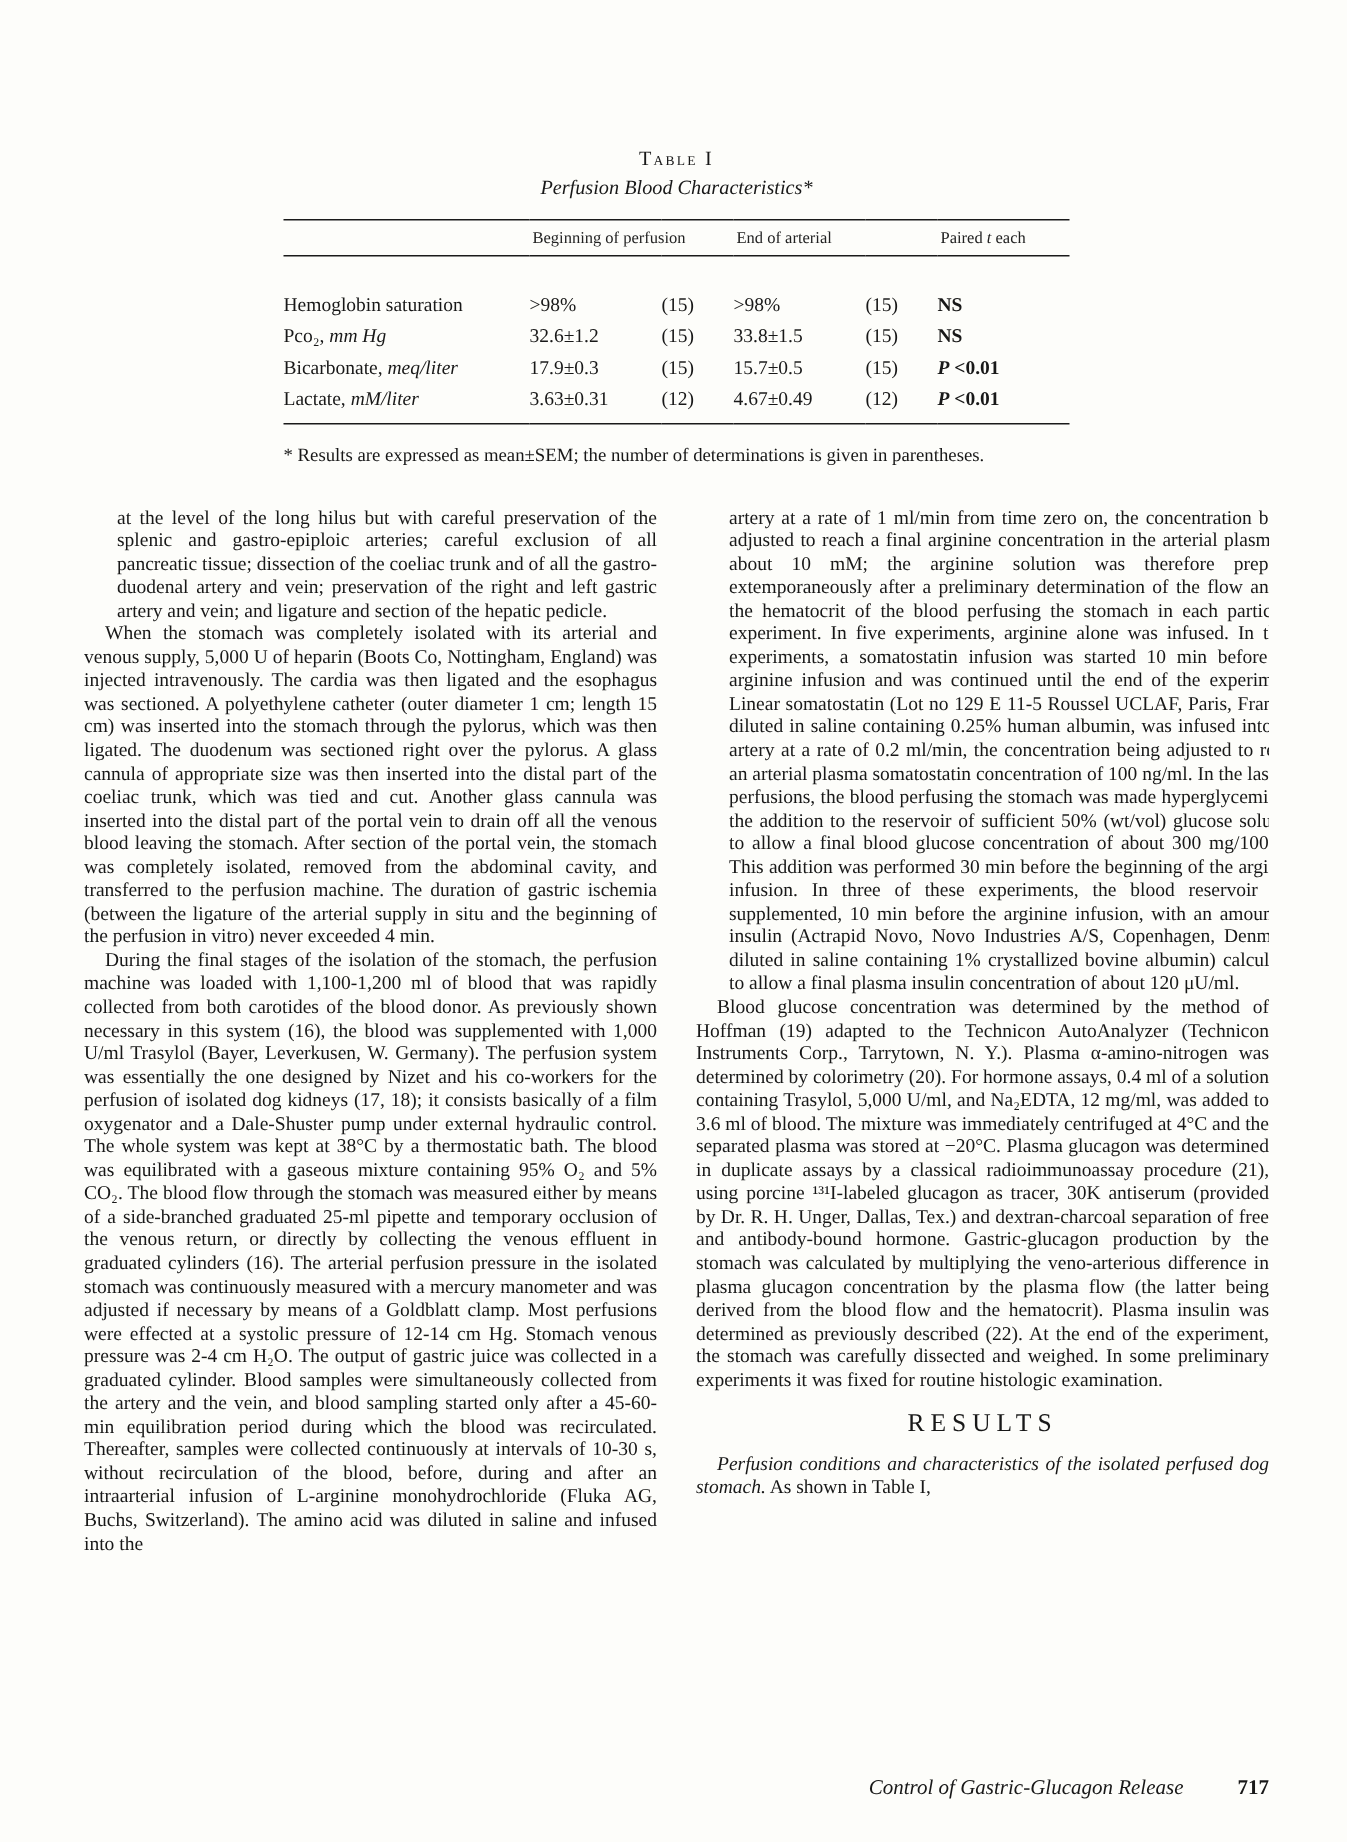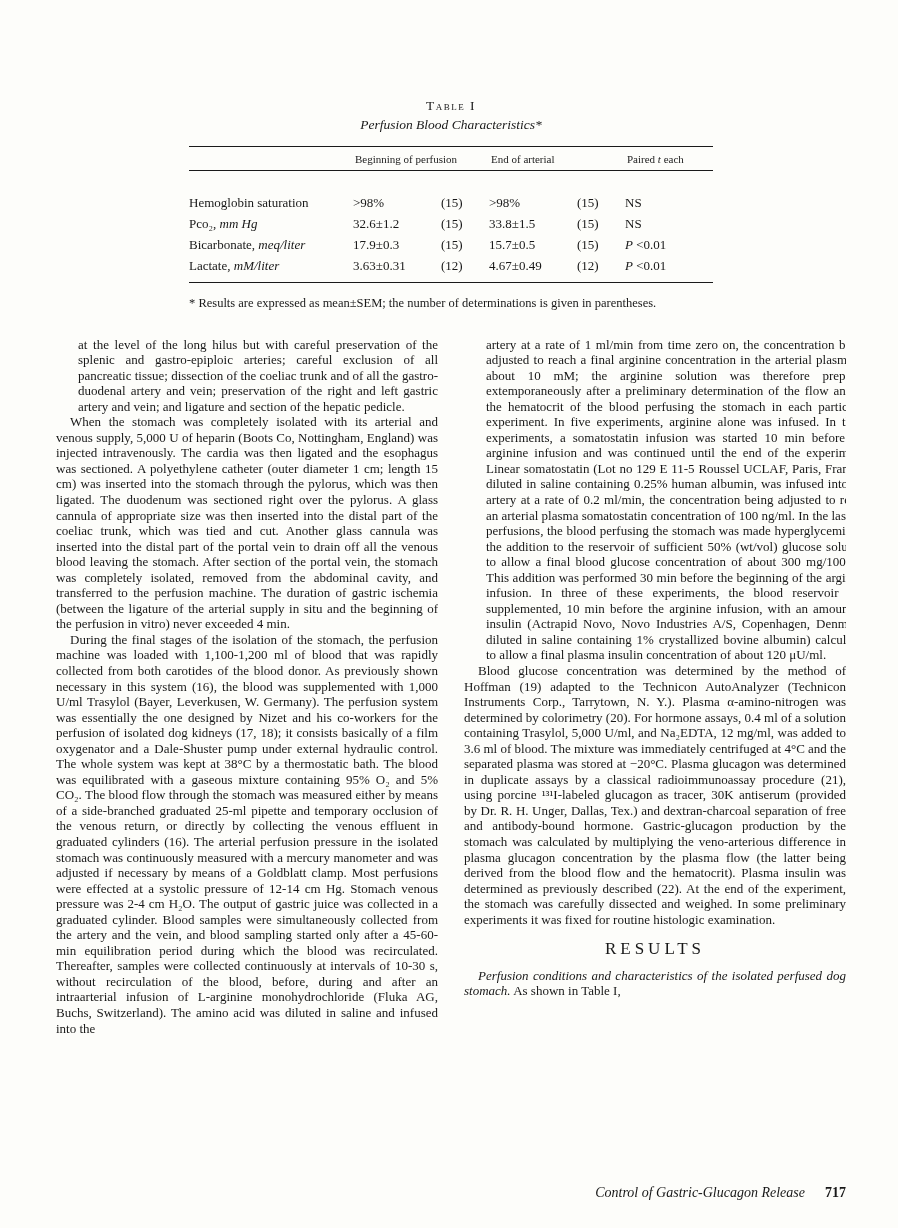--- a/index.html
+++ b/index.html
@@ -35,21 +35,21 @@
     padding: 6px 0 5px 2px; color: #222;
   }
   table.t tbody td { font-size: 13px; padding: 2.5px 0; vertical-align: baseline; }
   table.t tbody tr:first-child td { padding-top: 24px; }
   table.t tbody tr:last-child td { padding-bottom: 8px; }
   td.c-label { width: 164px; }
   td.c-val  { width: 88px; }
   td.c-n    { width: 48px; }
   td.c-val2 { width: 88px; }
   td.c-n2   { width: 48px; }
-  td.c-tt   { width: 88px; }
+  td.c-tt   { width: 88px; font-weight: bold; }
   .unit { font-style: italic; }
   .t-footnote {
     font-size: 12.5px; line-height: 16.5px; margin-top: 12px; text-align: left;
   }
 
   
   .columns {
     display: flex; gap: 26px; margin-top: 25px; height: 876px;
   }
   .col {
@@ -62,21 +62,21 @@
   .col.right p { width: 100%; }
   .results-heading {
     font-weight: normal; font-size: 17px; letter-spacing: 4px;
     text-align: center; margin: 14px 0 11px; text-indent: 0;
   }
   .results-para i { font-style: italic; }
 
   
   .page-footer {
     margin-top: auto; padding-bottom: 12px;
-    display: flex; justify-content: flex-end; align-items: baseline; gap: 20px;
+    display: flex; justify-content: flex-end; align-items: baseline; gap: 36px;
     font-size: 14px;
   }
   .page-footer .running-title { font-style: italic; }
   .page-footer .page-number { font-weight: bold; font-style: normal; }
 </style>
 </head>
 <body>
 
 <div class="page">
 

